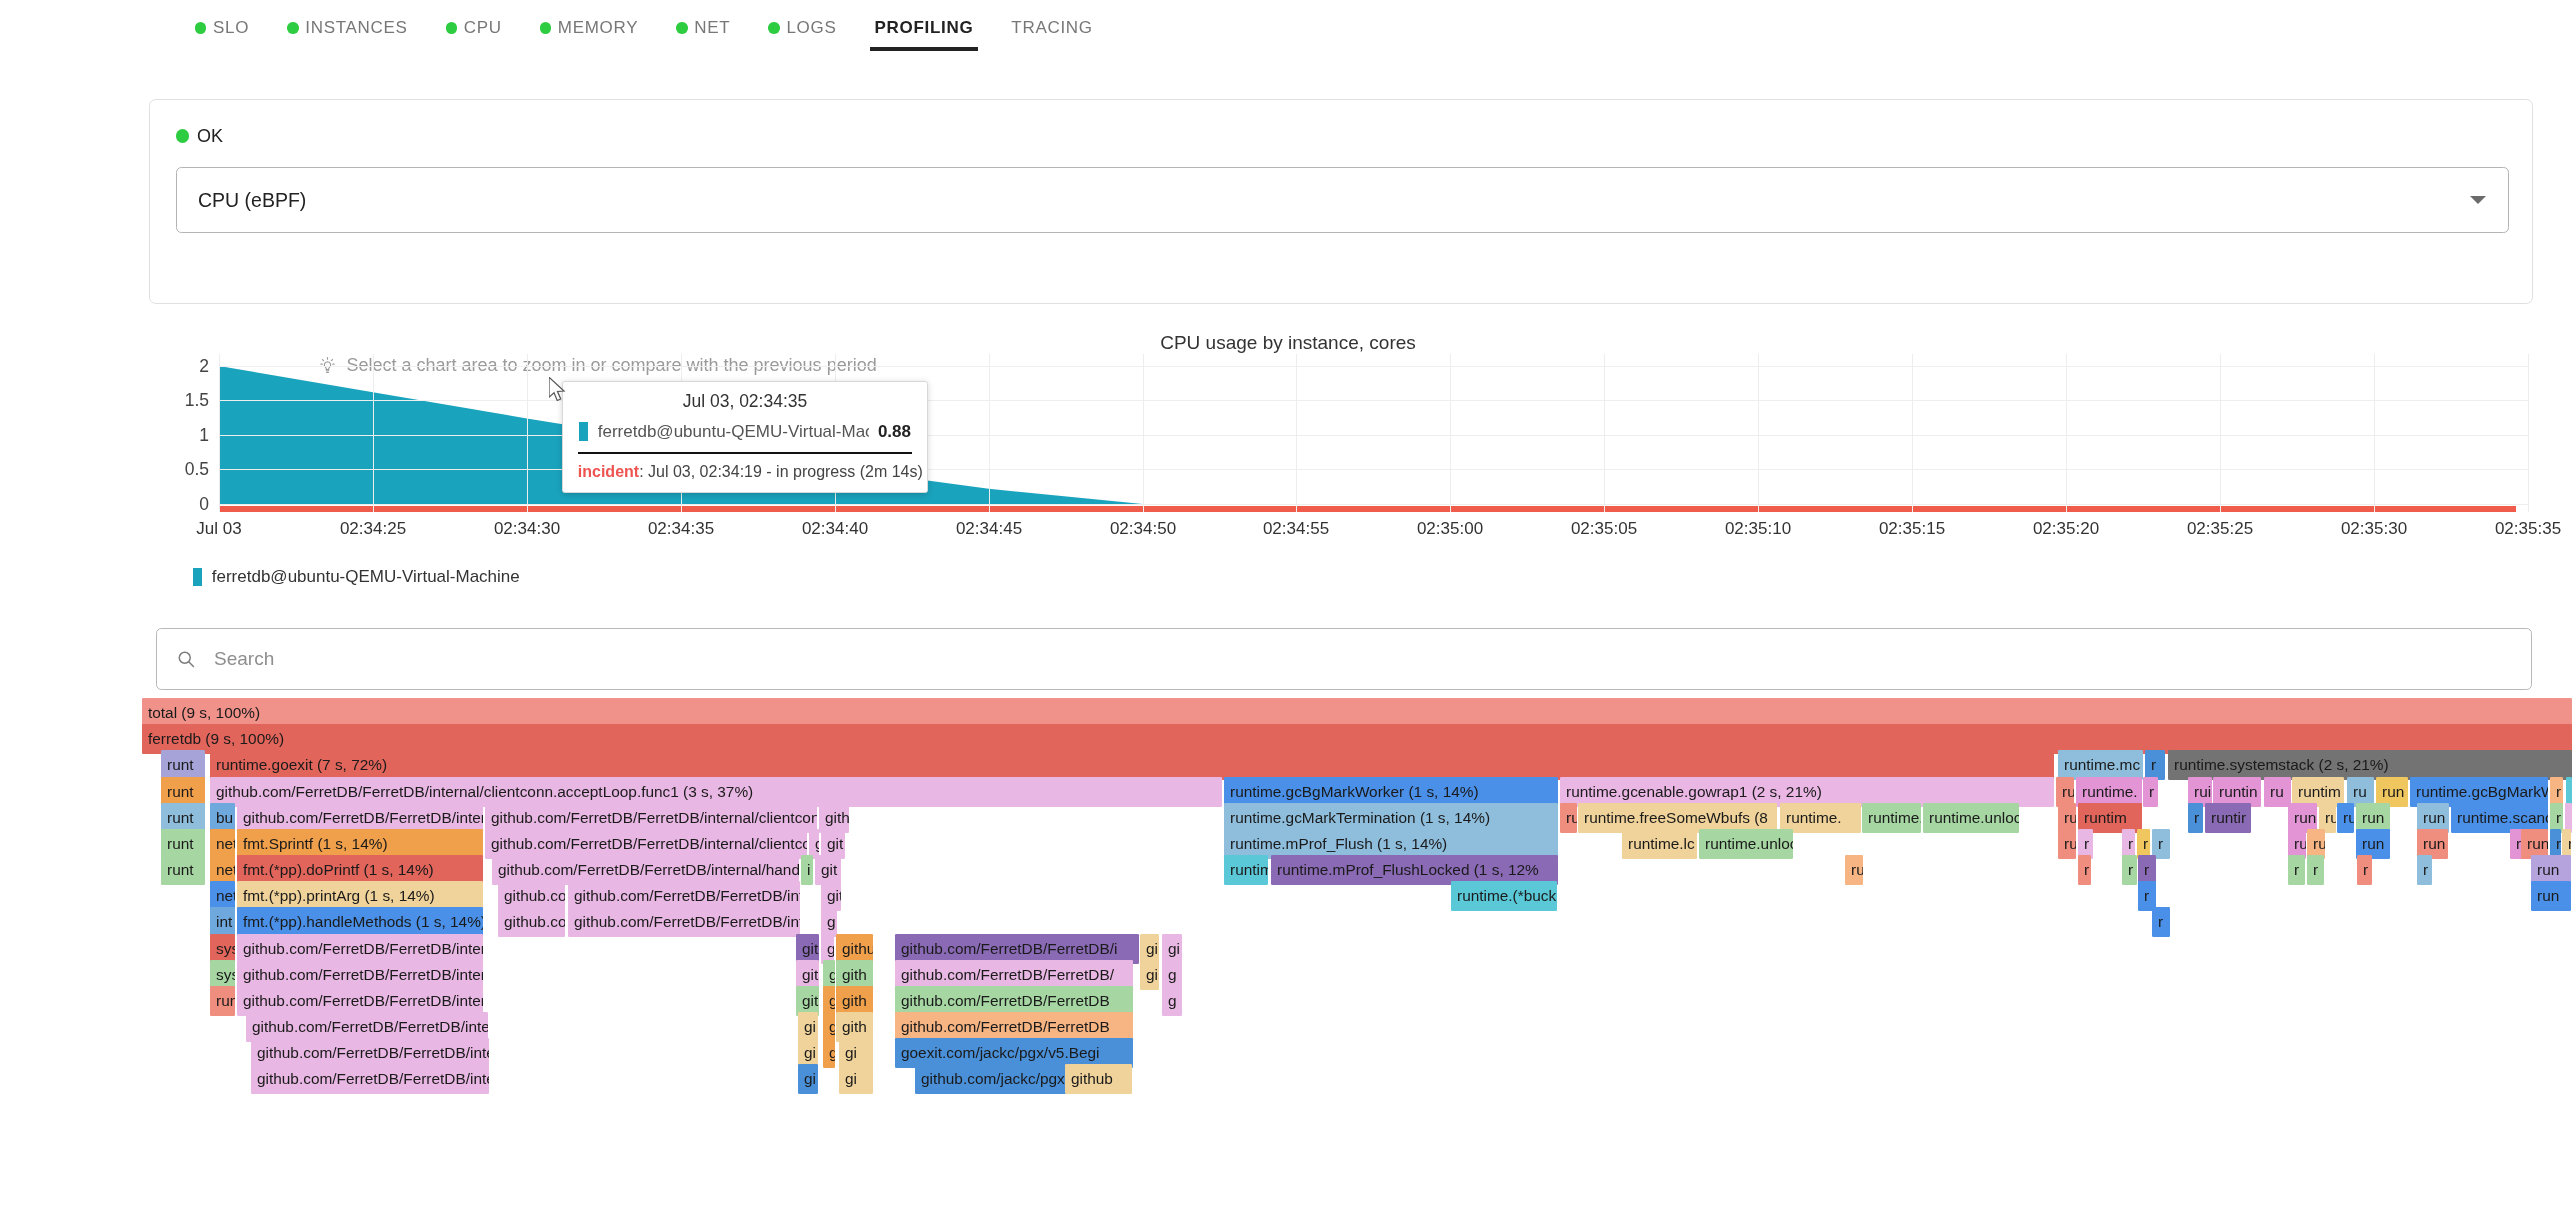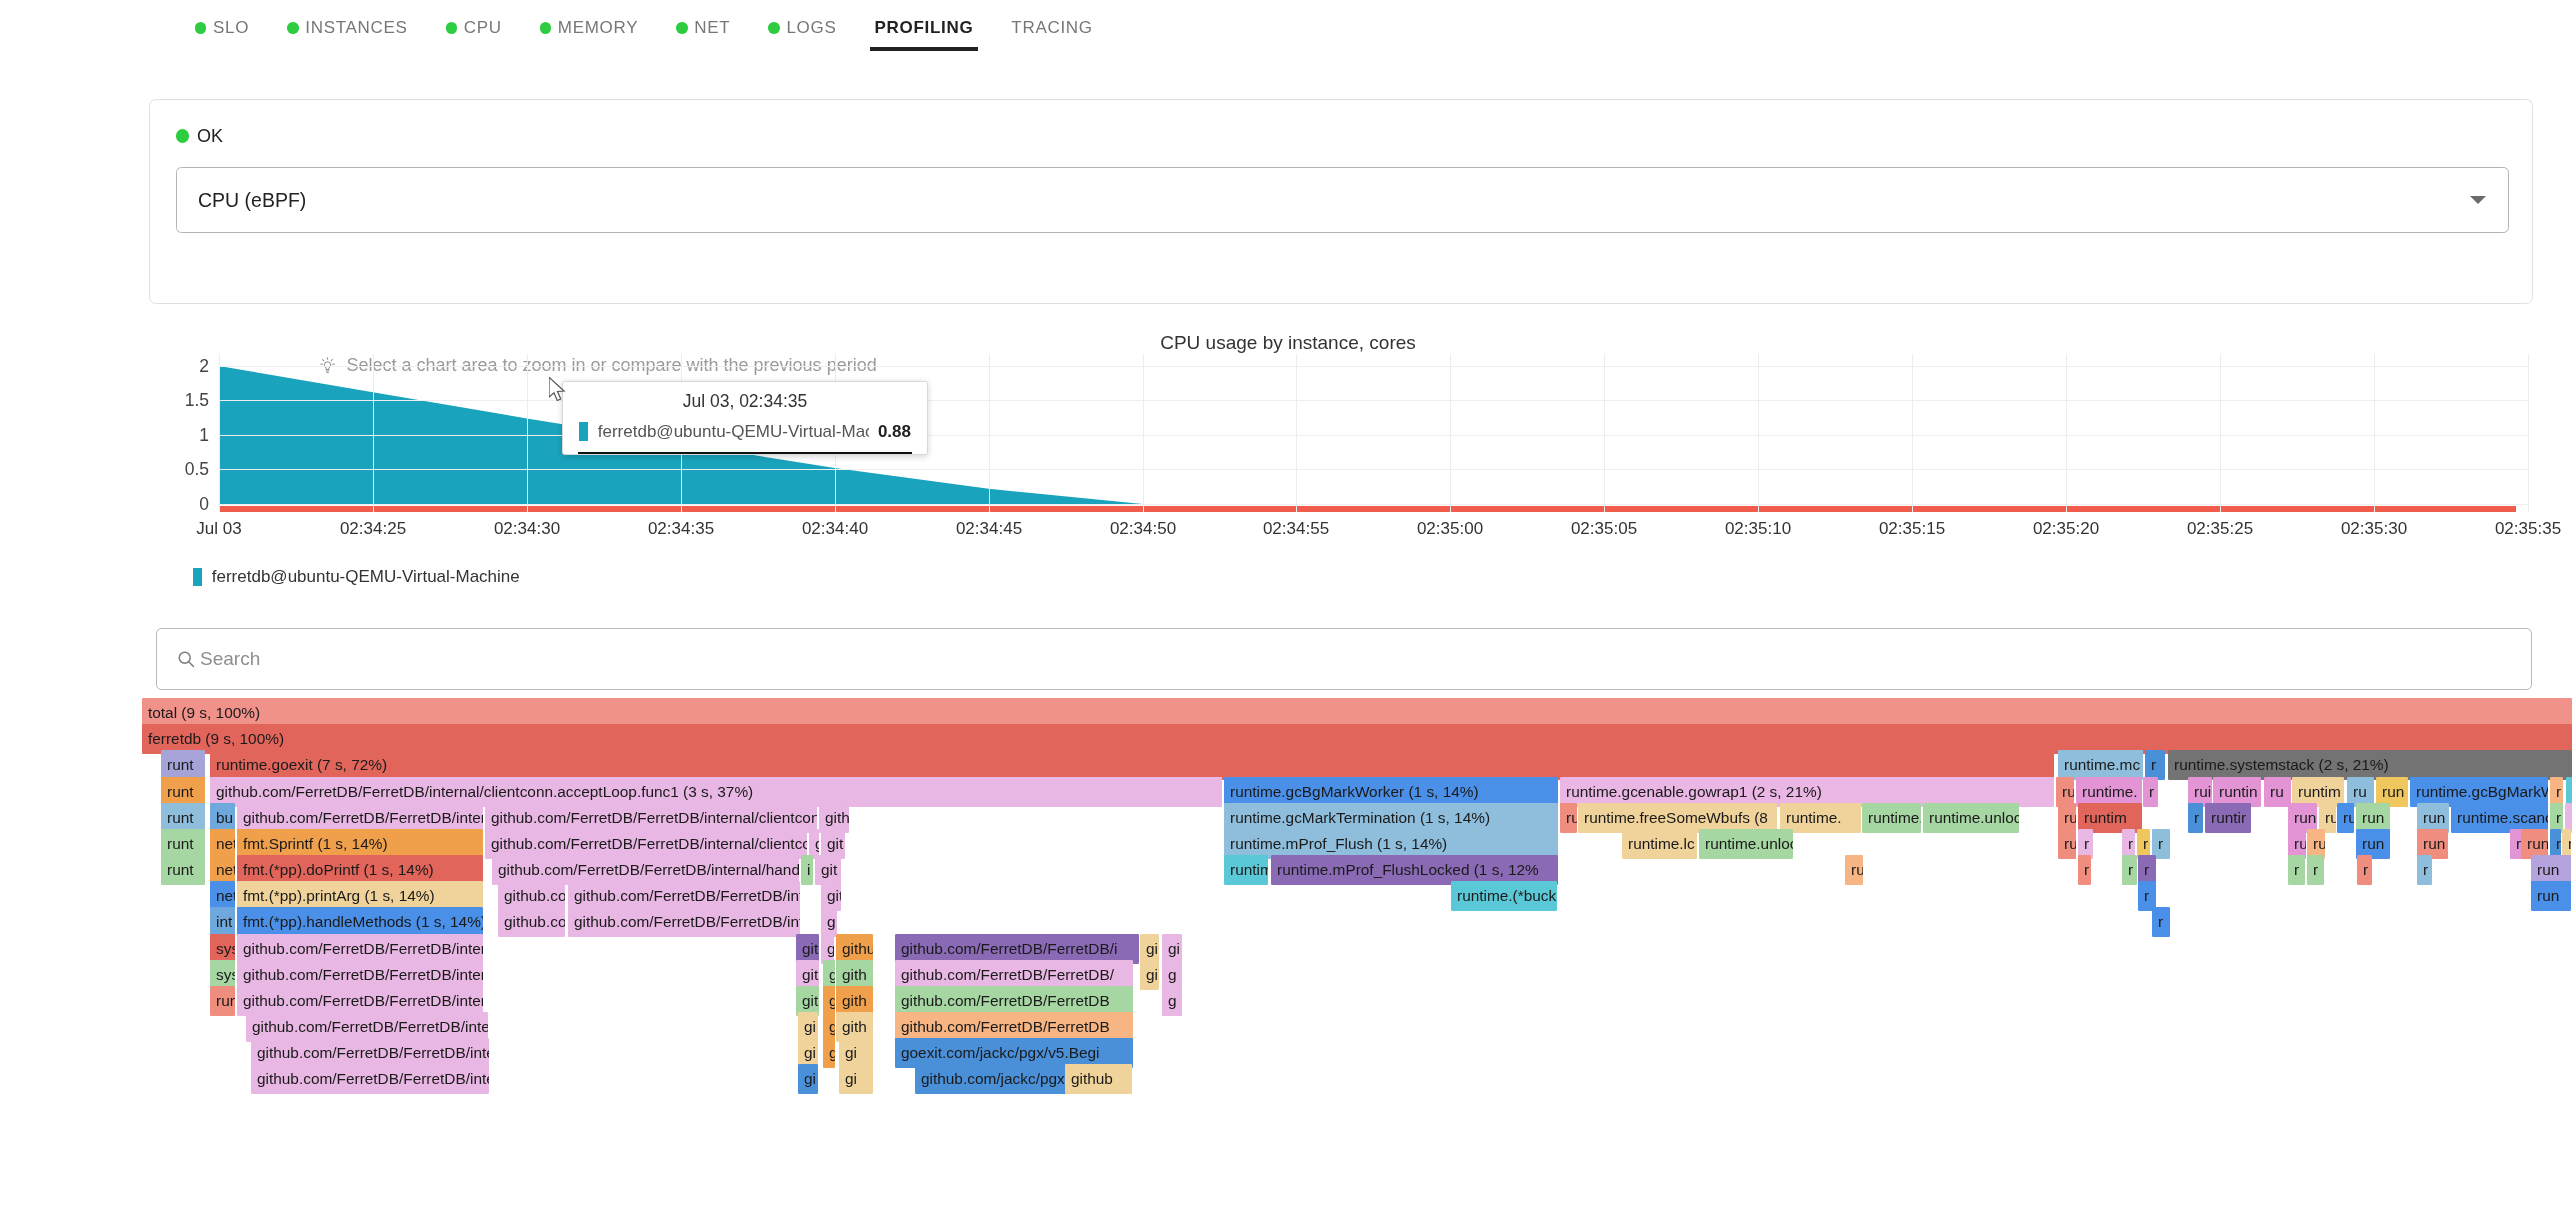--- a/index.html
+++ b/index.html
@@ -137,21 +137,21 @@
     display: flex; align-items: center; gap: 9.4px;
   }
   .legend .sw { width: 9.4px; height: 17.5px; background: #1aa3bd; }
   .legend .lt { font-size: 17px; color: #333; }
 
   
   .searchbox {
     position: absolute; left: 156px; top: 628px;
     width: 2376px; height: 62px;
     border: 1.3px solid #b8b8b8; border-radius: 5.4px; background:#fff;
-    display: flex; align-items: center; padding: 0 19px; gap: 4px;
+    display: flex; align-items: center; padding: 0 19px; gap: 18px;
   }
   .searchbox .mag { width: 20px; height: 20px; flex:none; }
   .searchbox .ph { font-size: 19px; color: #8e8e8e; }
 
   
   .flame {
     position: absolute; left: 142px; top: 698px;
     width: 2430px; height: 510px;
     overflow: hidden;
   }
@@ -300,20 +300,23 @@
   </div>
 
   <div class="tooltip">
     <div class="tt-title">Jul 03, 02:34:35</div>
     <div class="tt-series">
       <span class="tt-swatch"></span>
       <span class="tt-name">ferretdb@ubuntu-QEMU-Virtual-Mac…</span>
       <span class="tt-val">0.88</span>
     </div>
     <div class="tt-sep"></div>
+    <div class="tt-foot">
+      <span class="inc">incident</span><span>: Jul 03, 02:34:19 - in progress (2m 14s)</span>
+    </div>
   </div>
 
   <div class="legend">
     <span class="sw"></span>
     <span class="lt">ferretdb@ubuntu-QEMU-Virtual-Machine</span>
   </div>
 
   <div class="searchbox">
     <span class="mag">
       <svg viewBox="0 0 24 24" width="20" height="20">

